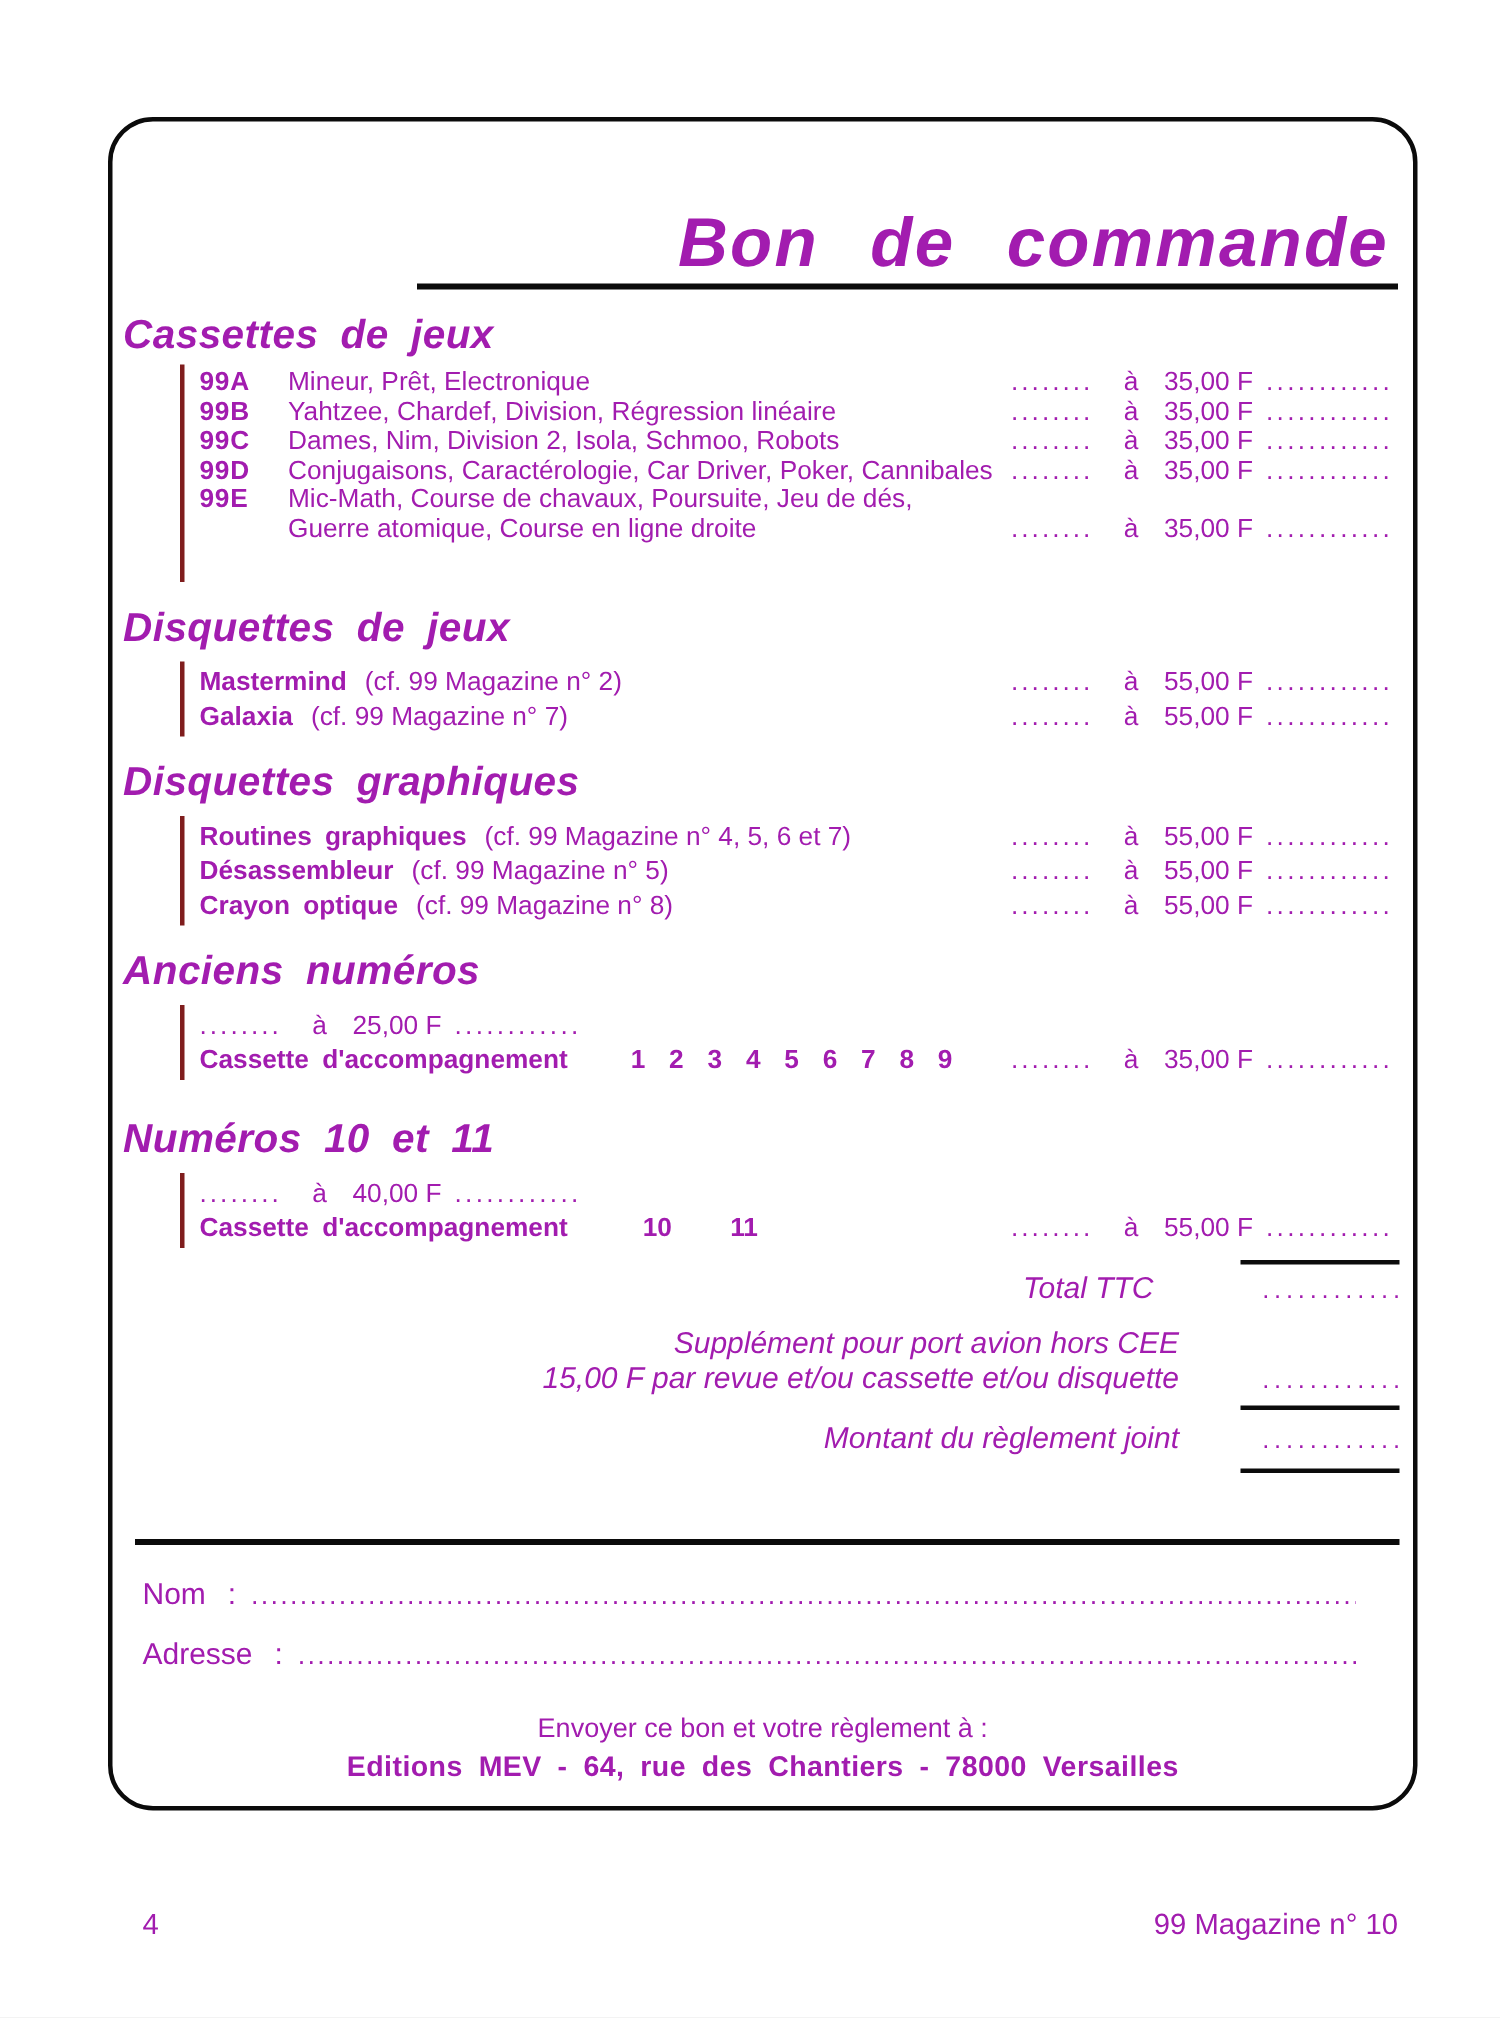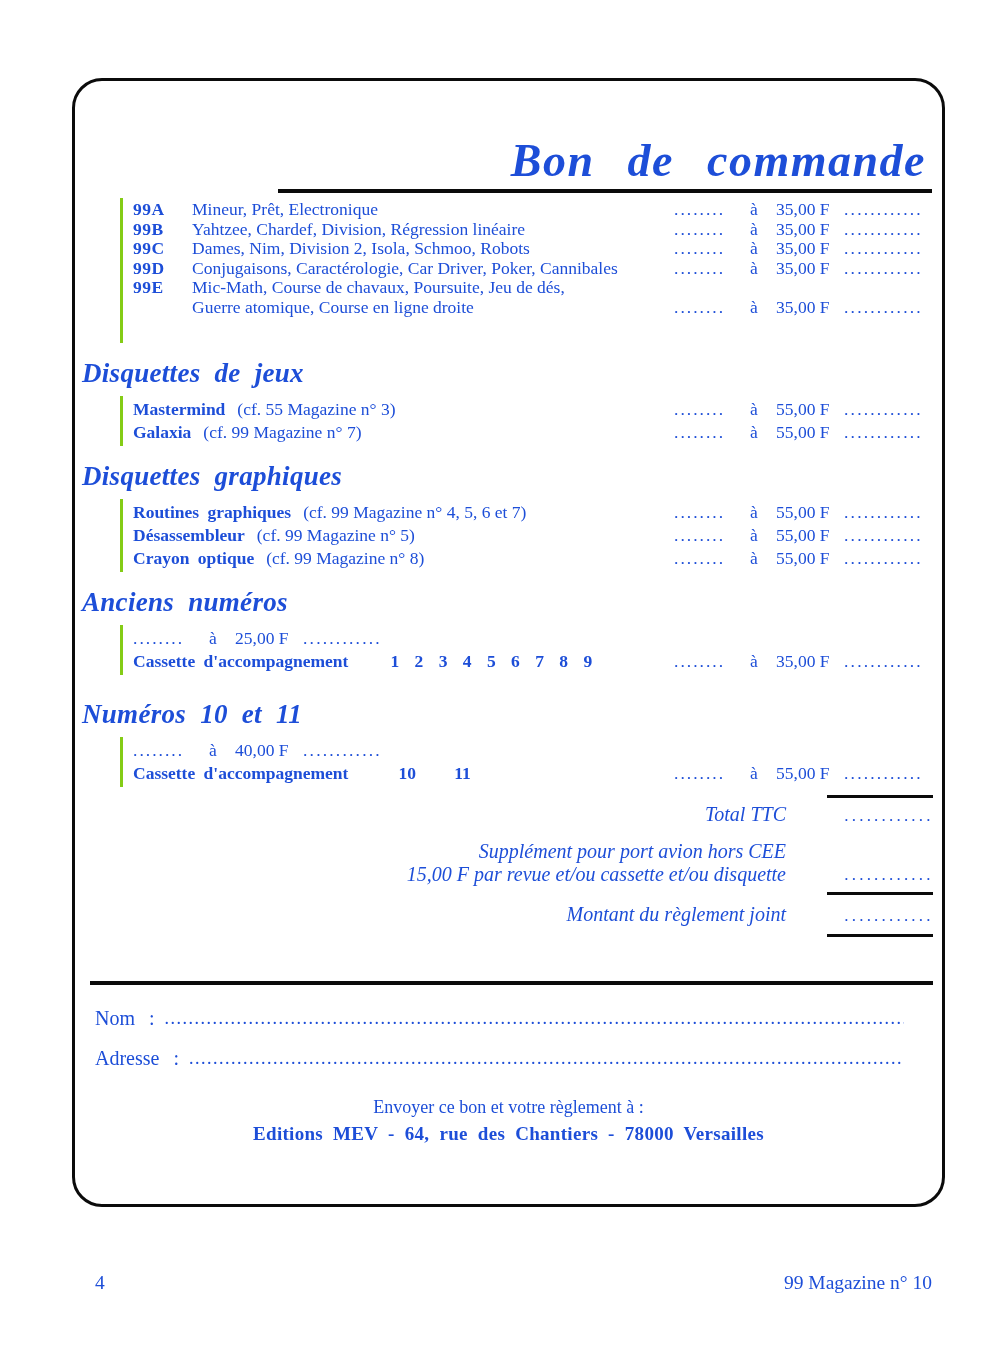--- a/index.html
+++ b/index.html
@@ -1,21 +1,21 @@
 <!DOCTYPE html>
 <html><head>
 <meta charset="utf-8">
 <style>
   html,body{margin:0;padding:0;background:#e9e9e9;}
   .page{
     position:relative;
     width:1000px;height:1345px;
     background:#ffffff;
-    font-family:Liberation Serif, serif;
-    color:#1d4ed8;
+    font-family:Liberation Sans, sans-serif;
+    color:#a21caf;
     overflow:hidden;
   }
   .form-box{
     position:absolute;left:72px;top:78px;
     width:873px;height:1129px;
     border:3px solid #0b0b0b;
     border-radius:30px;
     box-sizing:border-box;
     overflow:hidden;
   }
@@ -33,21 +33,21 @@
   .sec-h{
     margin:15px 0 0 7px;
     font-style:italic;font-weight:700;
     font-size:27px;line-height:30px;
     word-spacing:7px;letter-spacing:0.3px;
     white-space:nowrap;
   }
   .sec-h.gap-lg{margin-top:24px;}
   
   .items{
-    border-left:3px solid #84cc16;
+    border-left:3px solid #7f1d1d;
     margin:8px 12px 0 45px;
     padding:2px 0 2px 10px;
   }
   .items.tall-bar{padding-bottom:26px;margin-top:5px;}
   .row{
     display:flex;align-items:baseline;
     font-size:17.5px;line-height:23px;
     white-space:nowrap;
   }
   .rows-tight .row{line-height:19.5px;}
@@ -61,21 +61,21 @@
   .c-at{width:44px;flex:none;text-align:center;}
   .c-price{width:68px;flex:none;}
   .c-trail{width:86px;flex:none;letter-spacing:2.2px;overflow:hidden;}
   
   .rline{width:106px;height:3px;background:#0b0b0b;margin-left:752px;}
   .rline.r1{margin-top:8px;}
   .rline.r2{margin-top:6px;}
   .rline.r3{margin-top:8px;}
   .t-row{display:flex;align-items:baseline;}
   .t-row.two-line{align-items:flex-end;margin-top:14px;}
-  .t-row.m1{margin-top:5px;}
+  .t-row.m1{margin-top:5px;gap:17px;}
   .t-row.m3{margin-top:8px;}
   .t-label{
     flex:1;text-align:right;
     font-style:italic;font-size:20px;line-height:23px;
     padding-right:50px;white-space:nowrap;
   }
   .t-cell{
     width:106px;flex:none;text-align:center;
     font-size:17px;letter-spacing:3.2px;
     white-space:nowrap;overflow:hidden;
@@ -107,20 +107,21 @@
 </head>
 <body>
 
 <div class="page">
 
   <div class="form-box">
 
     <div class="title-wrap">Bon de commande</div>
     <div class="title-underline"></div>
 
+    <div class="sec-h">Cassettes de jeux</div>
     <div class="items rows-tight tall-bar">
       <div class="row">
         <span class="c-code">99A</span>
         <span class="c-desc">Mineur, Prêt, Electronique</span>
         <span class="c-qty">........</span>
         <span class="c-at">à</span>
         <span class="c-price">35,00 F</span>
         <span class="c-trail">............</span>
       </div>
       <div class="row">
@@ -161,21 +162,21 @@
         <span class="c-qty">........</span>
         <span class="c-at">à</span>
         <span class="c-price">35,00 F</span>
         <span class="c-trail">............</span>
       </div>
     </div>
 
     <div class="sec-h">Disquettes de jeux</div>
     <div class="items">
       <div class="row">
-        <span class="c-desc"><b class="b-name">Mastermind</b><span class="ref">(cf. 55 Magazine n° 3)</span></span>
+        <span class="c-desc"><b class="b-name">Mastermind</b><span class="ref">(cf. 99 Magazine n° 2)</span></span>
         <span class="c-qty">........</span>
         <span class="c-at">à</span>
         <span class="c-price">55,00 F</span>
         <span class="c-trail">............</span>
       </div>
       <div class="row">
         <span class="c-desc"><b class="b-name">Galaxia</b><span class="ref">(cf. 99 Magazine n° 7)</span></span>
         <span class="c-qty">........</span>
         <span class="c-at">à</span>
         <span class="c-price">55,00 F</span>

